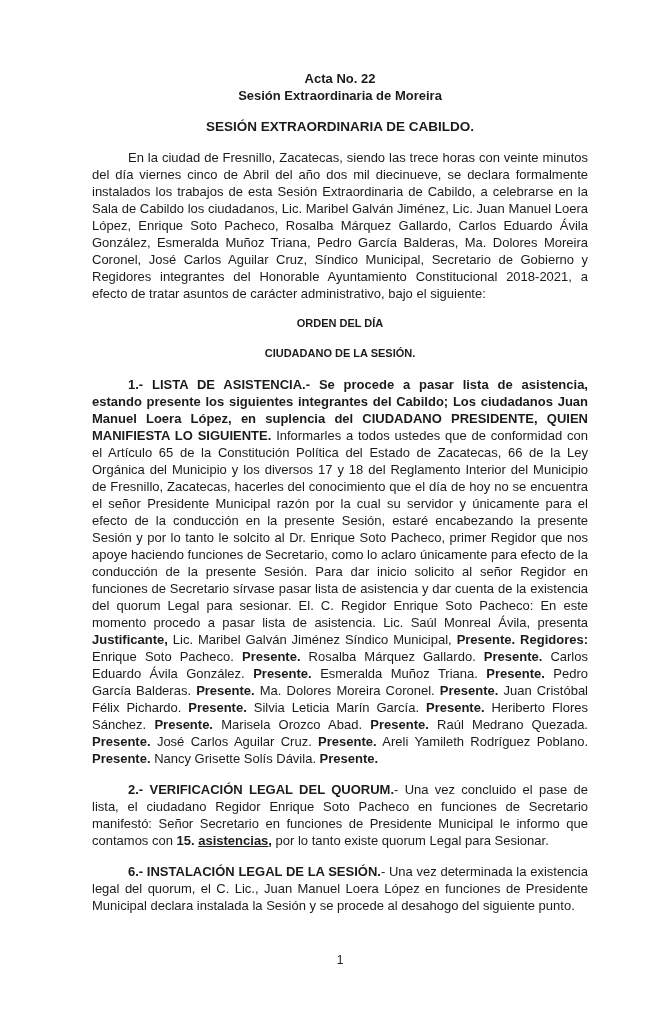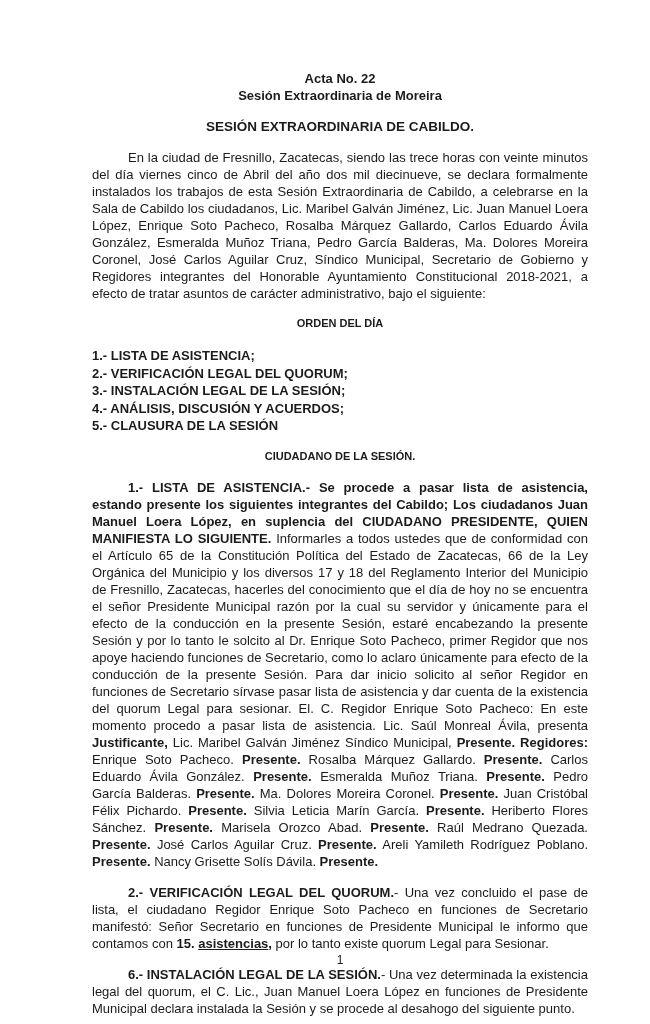--- a/index.html
+++ b/index.html
@@ -71,27 +71,20 @@
     <div>Acta No. 22</div>
     <div>Sesión Extraordinaria de Moreira</div>
   </div>
 
   <div class="doc-title">SESIÓN EXTRAORDINARIA DE CABILDO.</div>
 
   <p class="para">En la ciudad de Fresnillo, Zacatecas, siendo las trece horas con veinte minutos del día viernes cinco de Abril del año dos mil diecinueve, se declara formalmente instalados los trabajos de esta Sesión Extraordinaria de Cabildo, a celebrarse en la Sala de Cabildo los ciudadanos, Lic. Maribel Galván Jiménez, Lic. Juan Manuel Loera López, Enrique Soto Pacheco, Rosalba Márquez Gallardo, Carlos Eduardo Ávila González, Esmeralda Muñoz Triana, Pedro García Balderas, Ma. Dolores Moreira Coronel, José Carlos Aguilar Cruz, Síndico Municipal, Secretario de Gobierno y Regidores integrantes del Honorable Ayuntamiento Constitucional 2018-2021, a efecto de tratar asuntos de carácter administrativo,  bajo el siguiente:</p>
 
   <div class="section-title">ORDEN DEL DÍA</div>
 
-  <div class="orden-list">
-    <div>1.- LISTA DE ASISTENCIA;</div>
-    <div>2.- VERIFICACIÓN LEGAL DEL QUORUM;</div>
-    <div>3.- INSTALACIÓN LEGAL DE LA SESIÓN;</div>
-    <div>4.- ANÁLISIS, DISCUSIÓN Y ACUERDOS;</div>
-    <div>5.- CLAUSURA DE LA SESIÓN</div>
-  </div>
 
   <div class="section-title">CIUDADANO DE LA SESIÓN.</div>
 
   <p class="para"><span class="b">1.- LISTA DE ASISTENCIA.- Se procede a pasar lista de asistencia, estando presente los siguientes integrantes del Cabildo; Los ciudadanos Juan Manuel Loera López, en suplencia del CIUDADANO PRESIDENTE, QUIEN MANIFIESTA LO SIGUIENTE.</span><span> Informarles a todos ustedes que de conformidad con el Artículo 65 de la Constitución Política del Estado de Zacatecas, 66 de la Ley Orgánica del Municipio y los diversos 17 y 18 del Reglamento Interior del Municipio de Fresnillo, Zacatecas, hacerles del conocimiento que el día de hoy no se encuentra el señor Presidente Municipal razón por la cual su servidor y únicamente para el efecto de la conducción en la presente Sesión, estaré encabezando la presente Sesión y por lo tanto le solcito al Dr. Enrique Soto Pacheco, primer Regidor que nos apoye haciendo funciones de Secretario, como lo aclaro únicamente para efecto de la conducción de la presente Sesión. Para dar inicio solicito al señor Regidor en funciones de Secretario sírvase pasar lista de asistencia y dar cuenta de la existencia del quorum Legal para sesionar. El. C. Regidor Enrique Soto Pacheco: En este momento procedo a pasar lista de asistencia. Lic. Saúl Monreal Ávila, presenta </span><span class="b">Justificante,</span><span> Lic. Maribel Galván Jiménez Síndico Municipal, </span><span class="b">Presente. Regidores:</span><span> Enrique Soto Pacheco. </span><span class="b">Presente.</span><span> Rosalba Márquez Gallardo. </span><span class="b">Presente.</span><span> Carlos Eduardo Ávila González. </span><span class="b">Presente.</span><span> Esmeralda Muñoz Triana. </span><span class="b">Presente.</span><span> Pedro García Balderas. </span><span class="b">Presente.</span><span> Ma. Dolores Moreira Coronel. </span><span class="b">Presente.</span><span> Juan Cristóbal Félix Pichardo. </span><span class="b">Presente.</span><span> Silvia Leticia Marín García. </span><span class="b">Presente.</span><span> Heriberto Flores Sánchez. </span><span class="b">Presente.</span><span> Marisela Orozco Abad. </span><span class="b">Presente.</span><span> Raúl Medrano Quezada. </span><span class="b">Presente.</span><span> José Carlos Aguilar Cruz. </span><span class="b">Presente.</span><span> Areli Yamileth Rodríguez Poblano. </span><span class="b">Presente.</span><span> Nancy Grisette Solís Dávila. </span><span class="b">Presente.</span></p>
 
   <p class="para"><span class="b">2.- VERIFICACIÓN LEGAL DEL QUORUM.</span><span>- Una vez concluido el pase de lista, el ciudadano Regidor Enrique Soto Pacheco en funciones de Secretario manifestó: Señor Secretario en funciones de Presidente Municipal le informo que contamos con </span><span class="b">15. </span><span class="b u">asistencias</span><span class="b">,</span><span> por lo tanto existe quorum Legal para Sesionar.</span></p>
 
   <p class="para"><span class="b">6.- INSTALACIÓN LEGAL DE LA SESIÓN.</span><span>- Una vez determinada la existencia legal del quorum, el C. Lic., Juan Manuel Loera López en funciones de Presidente Municipal declara instalada la Sesión y se procede al desahogo del siguiente punto.</span></p>
 
   <div class="page-number">1</div>

